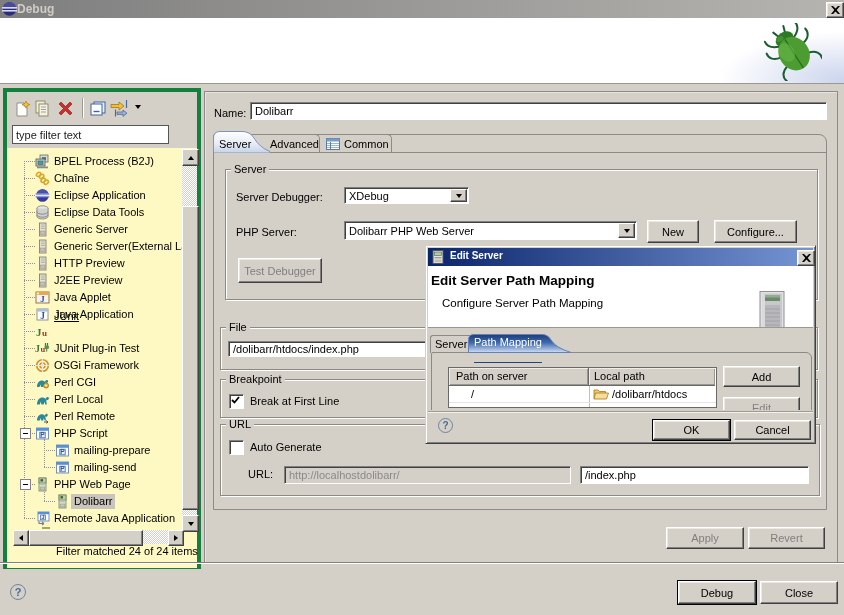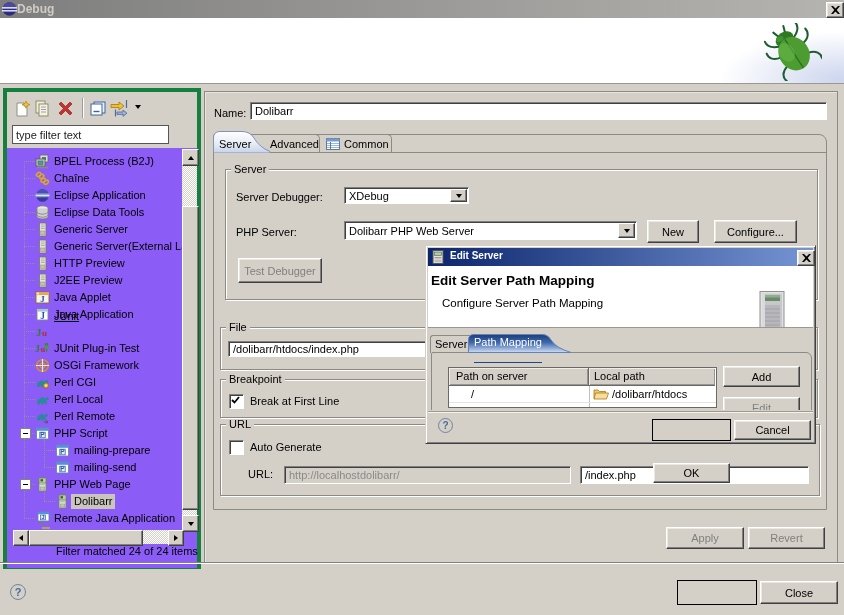--- a/index.html
+++ b/index.html
@@ -4,21 +4,21 @@
 html,body{margin:0;padding:0;}
 body{width:844px;height:615px;position:relative;overflow:hidden;background:#d4d0c8;
   font-family:"Liberation Sans",sans-serif;font-size:11px;color:#000;}
 .abs{position:absolute;}
 
 .btn{position:absolute;background:#d4d0c8;border:1px solid;border-color:#fff #404040 #404040 #fff;
   box-shadow:inset -1px -1px 0 #808080,inset 1px 1px 0 #ece9e2;
   display:flex;align-items:center;justify-content:center;font-size:11px;}
 .btn.dis{color:#808080;}
 .def{border:1px solid #000;position:absolute;}
-.def .btn{left:0;top:0;right:0;bottom:0;margin-top:43px;}
+.def .btn{left:0;top:0;right:0;bottom:0;}
 
 .field{position:absolute;background:#fff;border:1px solid;border-color:#808080 #fff #fff #808080;
   box-shadow:inset 1px 1px 0 #404040;display:flex;align-items:center;}
 .field span{padding-left:4px;white-space:nowrap;}
 
 .grp{position:absolute;border:1px solid #8d8a83;box-shadow:1px 1px 0 #fff, inset 1px 1px 0 #fff;}
 .grplab{position:absolute;background:#d4d0c8;padding:0 3px;font-size:11px;line-height:11px;}
 
 .cb{position:absolute;width:13px;height:13px;background:#fff;border:1px solid;
   border-color:#808080 #fff #fff #808080;box-shadow:inset 1px 1px 0 #404040;}
@@ -122,21 +122,21 @@
     <path d="M5.5,17.5 v-7" stroke="#4c6a9a" stroke-width="1.2"></path>
   </svg>
   <div class="abs" style="left:128px;top:13px;">
       <div class="arr-d"></div>
     </div>
 
   <div class="abs" style="left:5px;top:33px;width:155px;height:17px;background:#fff;border:1px solid #565656;display:flex;align-items:center;">
     <span style="padding-left:3px;color:#1c1c1c;">type filter text</span>
   </div>
 
-  <div class="abs" id="tree" style="left:0;top:56px;width:190px;height:420px;background:#8b5cf6;overflow:hidden;">
+  <div class="abs" id="tree" style="left:0;top:56px;width:190px;height:420px;background:#fef9c3;overflow:hidden;">
   <div class="vguide" style="left:17px;top:13px;height:357px;"></div>
   <div class="vguide" style="left:37px;top:291px;height:28px;"></div>
   <div class="vguide" style="left:37px;top:342px;height:11px;"></div>
   <div class="hguide" style="left:17px;top:13px;width:11px;"></div>
   <div class="abs" style="left:28px;top:6px;width:15px;height:15px;">
         <svg width="15" height="15" viewBox="0 0 15 15">
           <rect x="5" y="1" width="8" height="7" fill="#ded9d2" stroke="#6a6a6a" stroke-width="0.8"></rect>
           <rect x="7" y="3" width="4" height="3" fill="#3a8888"></rect>
           <rect x="1" y="5" width="9" height="7" fill="#c8c4bc" stroke="#5a5a5a" stroke-width="0.8"></rect>
           <rect x="3" y="7" width="5" height="3.5" fill="#46a0a0" stroke="#2a5858" stroke-width="0.5"></rect>

